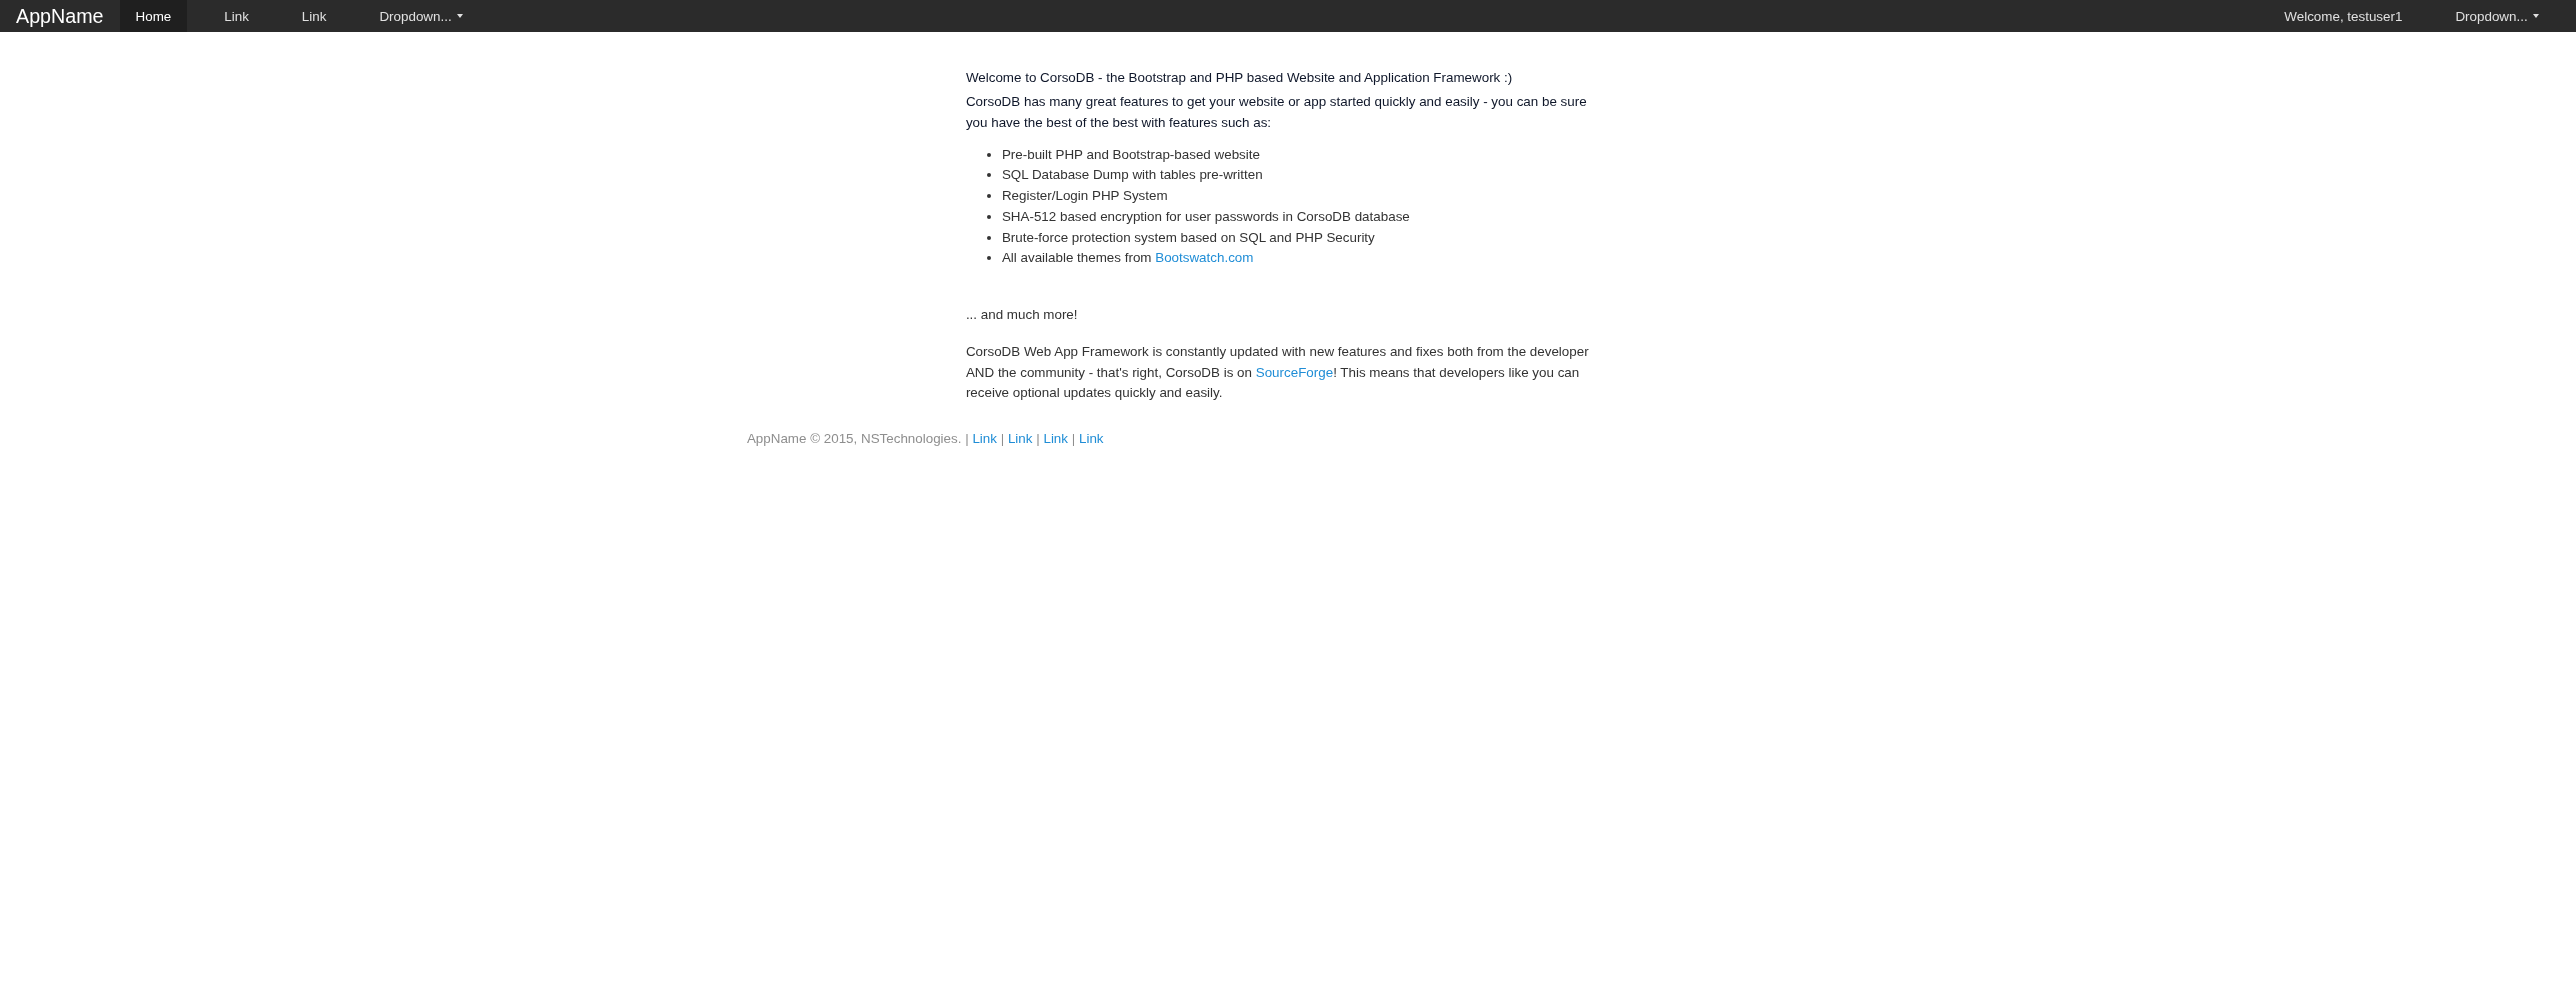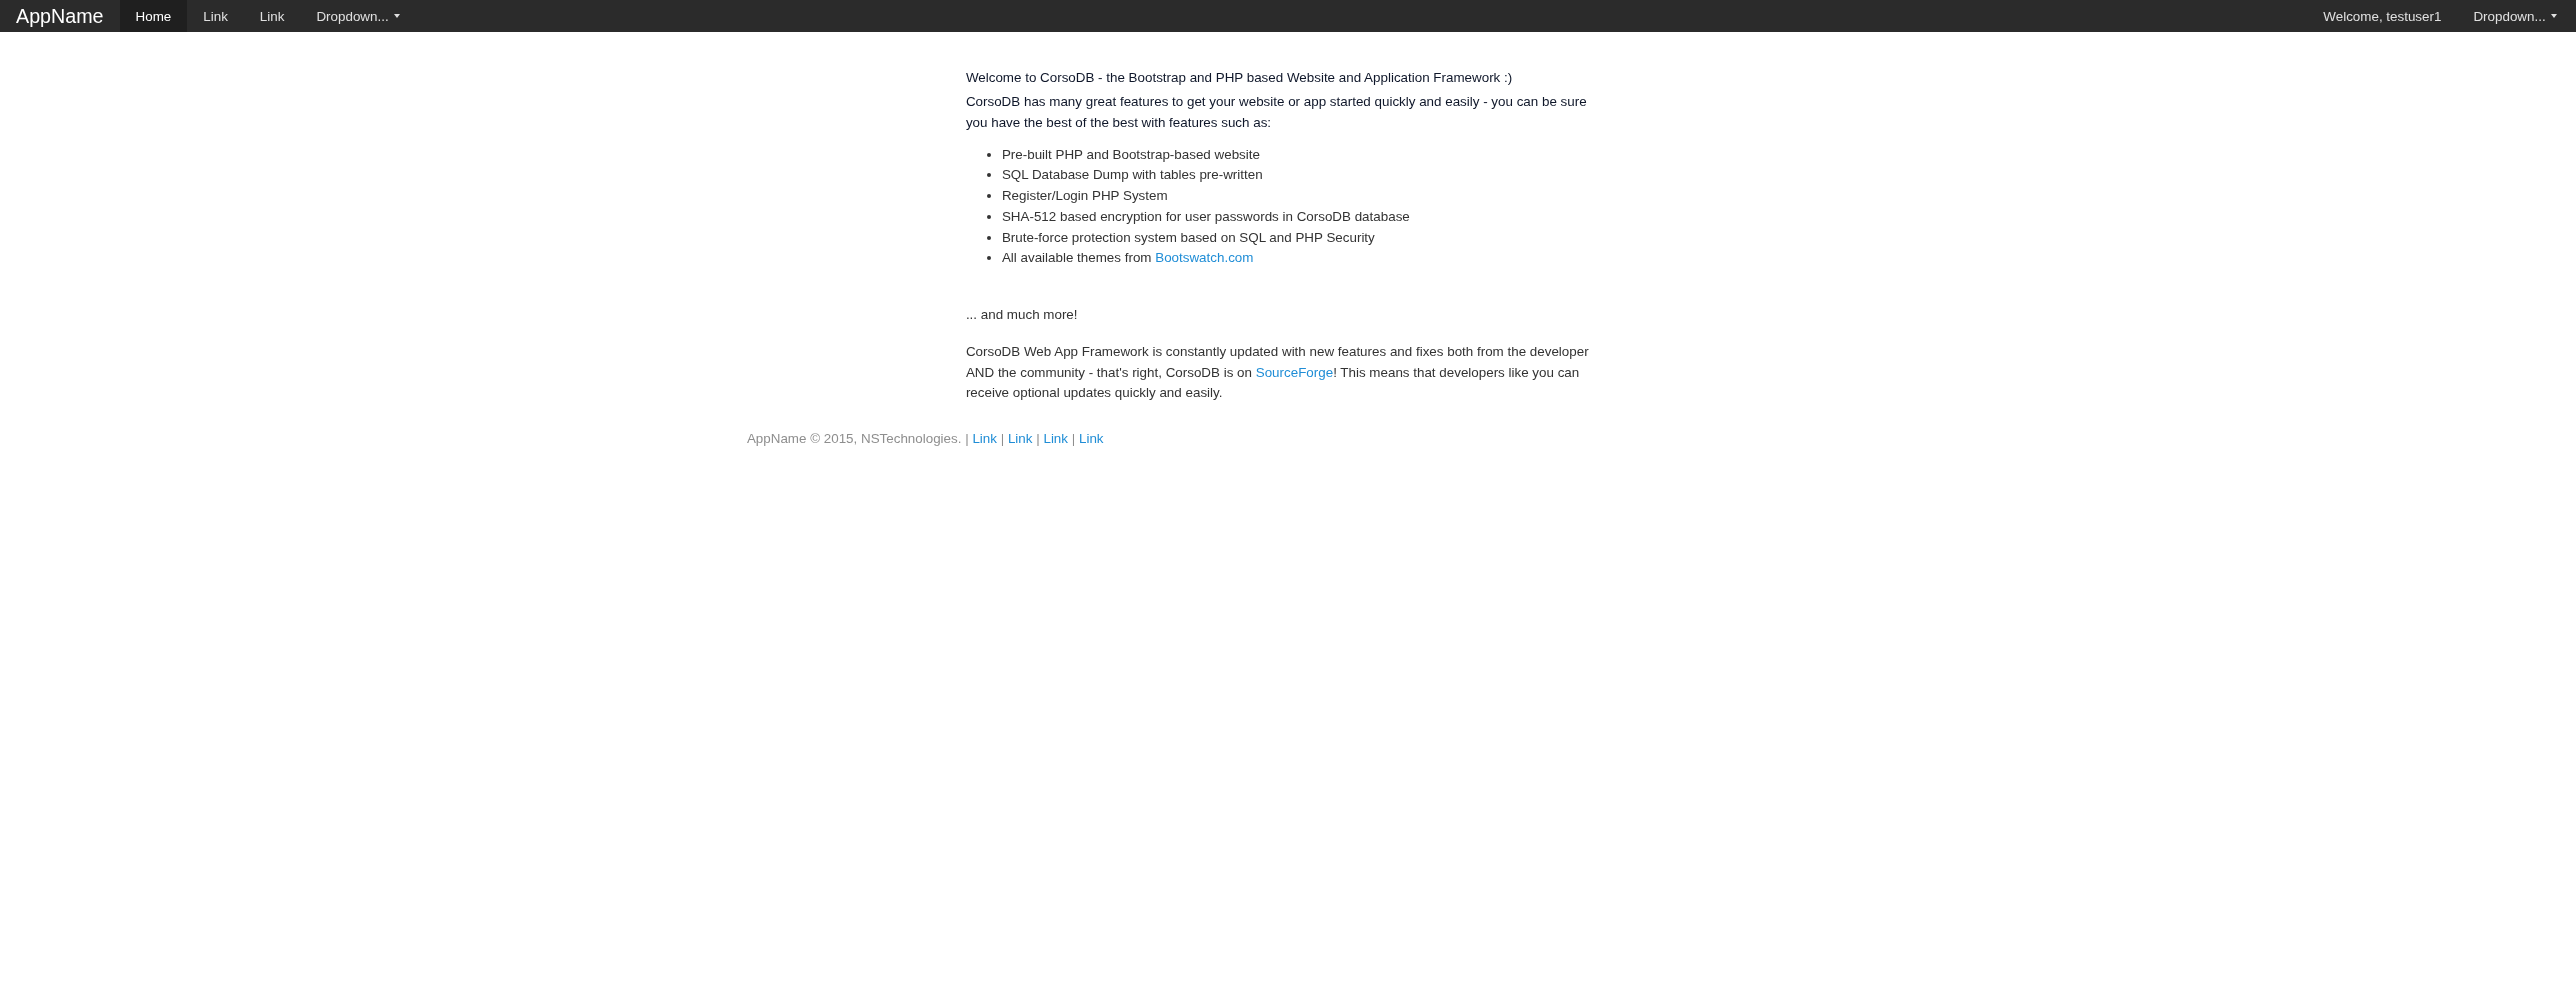--- a/index.html
+++ b/index.html
@@ -26,23 +26,24 @@
     padding: 0 16px;
     display: flex;
     align-items: center;
     cursor: pointer;
     white-space: nowrap;
   }
   .navbar ul {
     list-style: none;
     display: flex;
     align-items: stretch;
+    gap: 21px;
   }
   .navbar ul.left  { }
-  .navbar ul.right { margin-left: auto; padding-right: 3px; }
+  .navbar ul.right { margin-left: auto; padding-right: 21px; }
   .navbar li {
     display: flex;
     align-items: center;
     padding: 0 16px;
     color: #e0e0e0;
     cursor: pointer;
     white-space: nowrap;
   }
   .navbar li.active { background: #1f1f1f; color: #fff; }
   .navbar li .caret {

